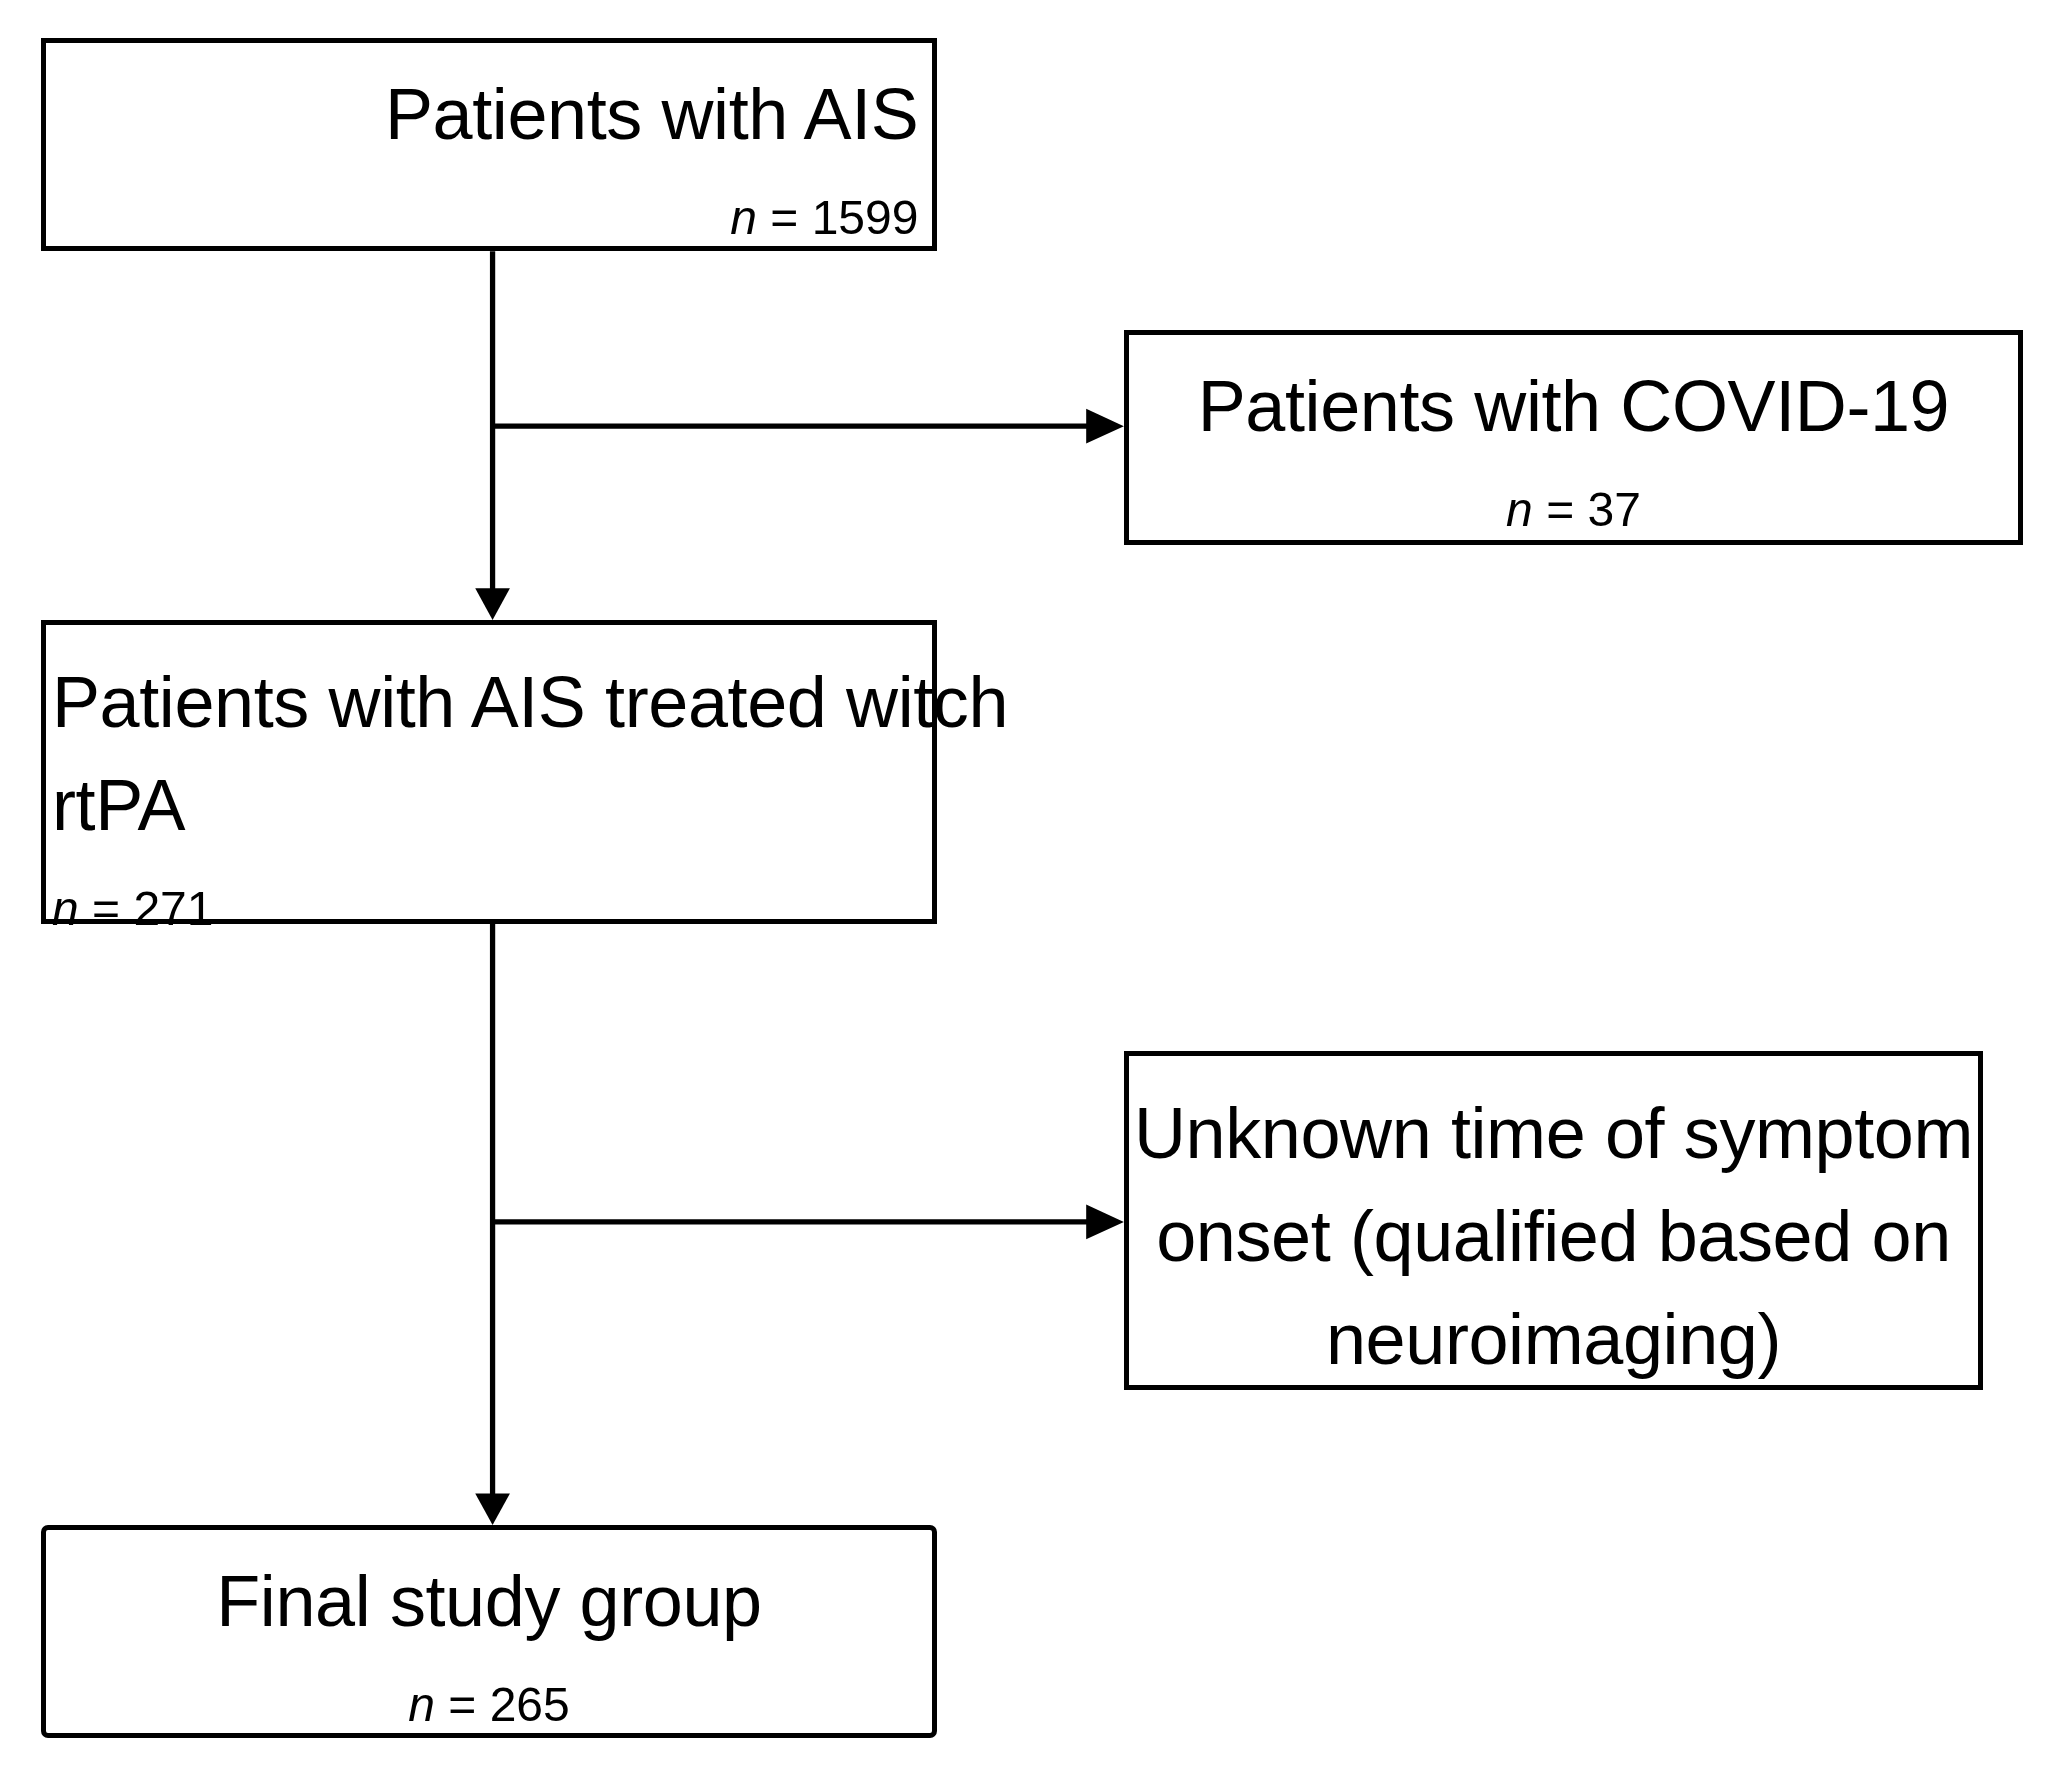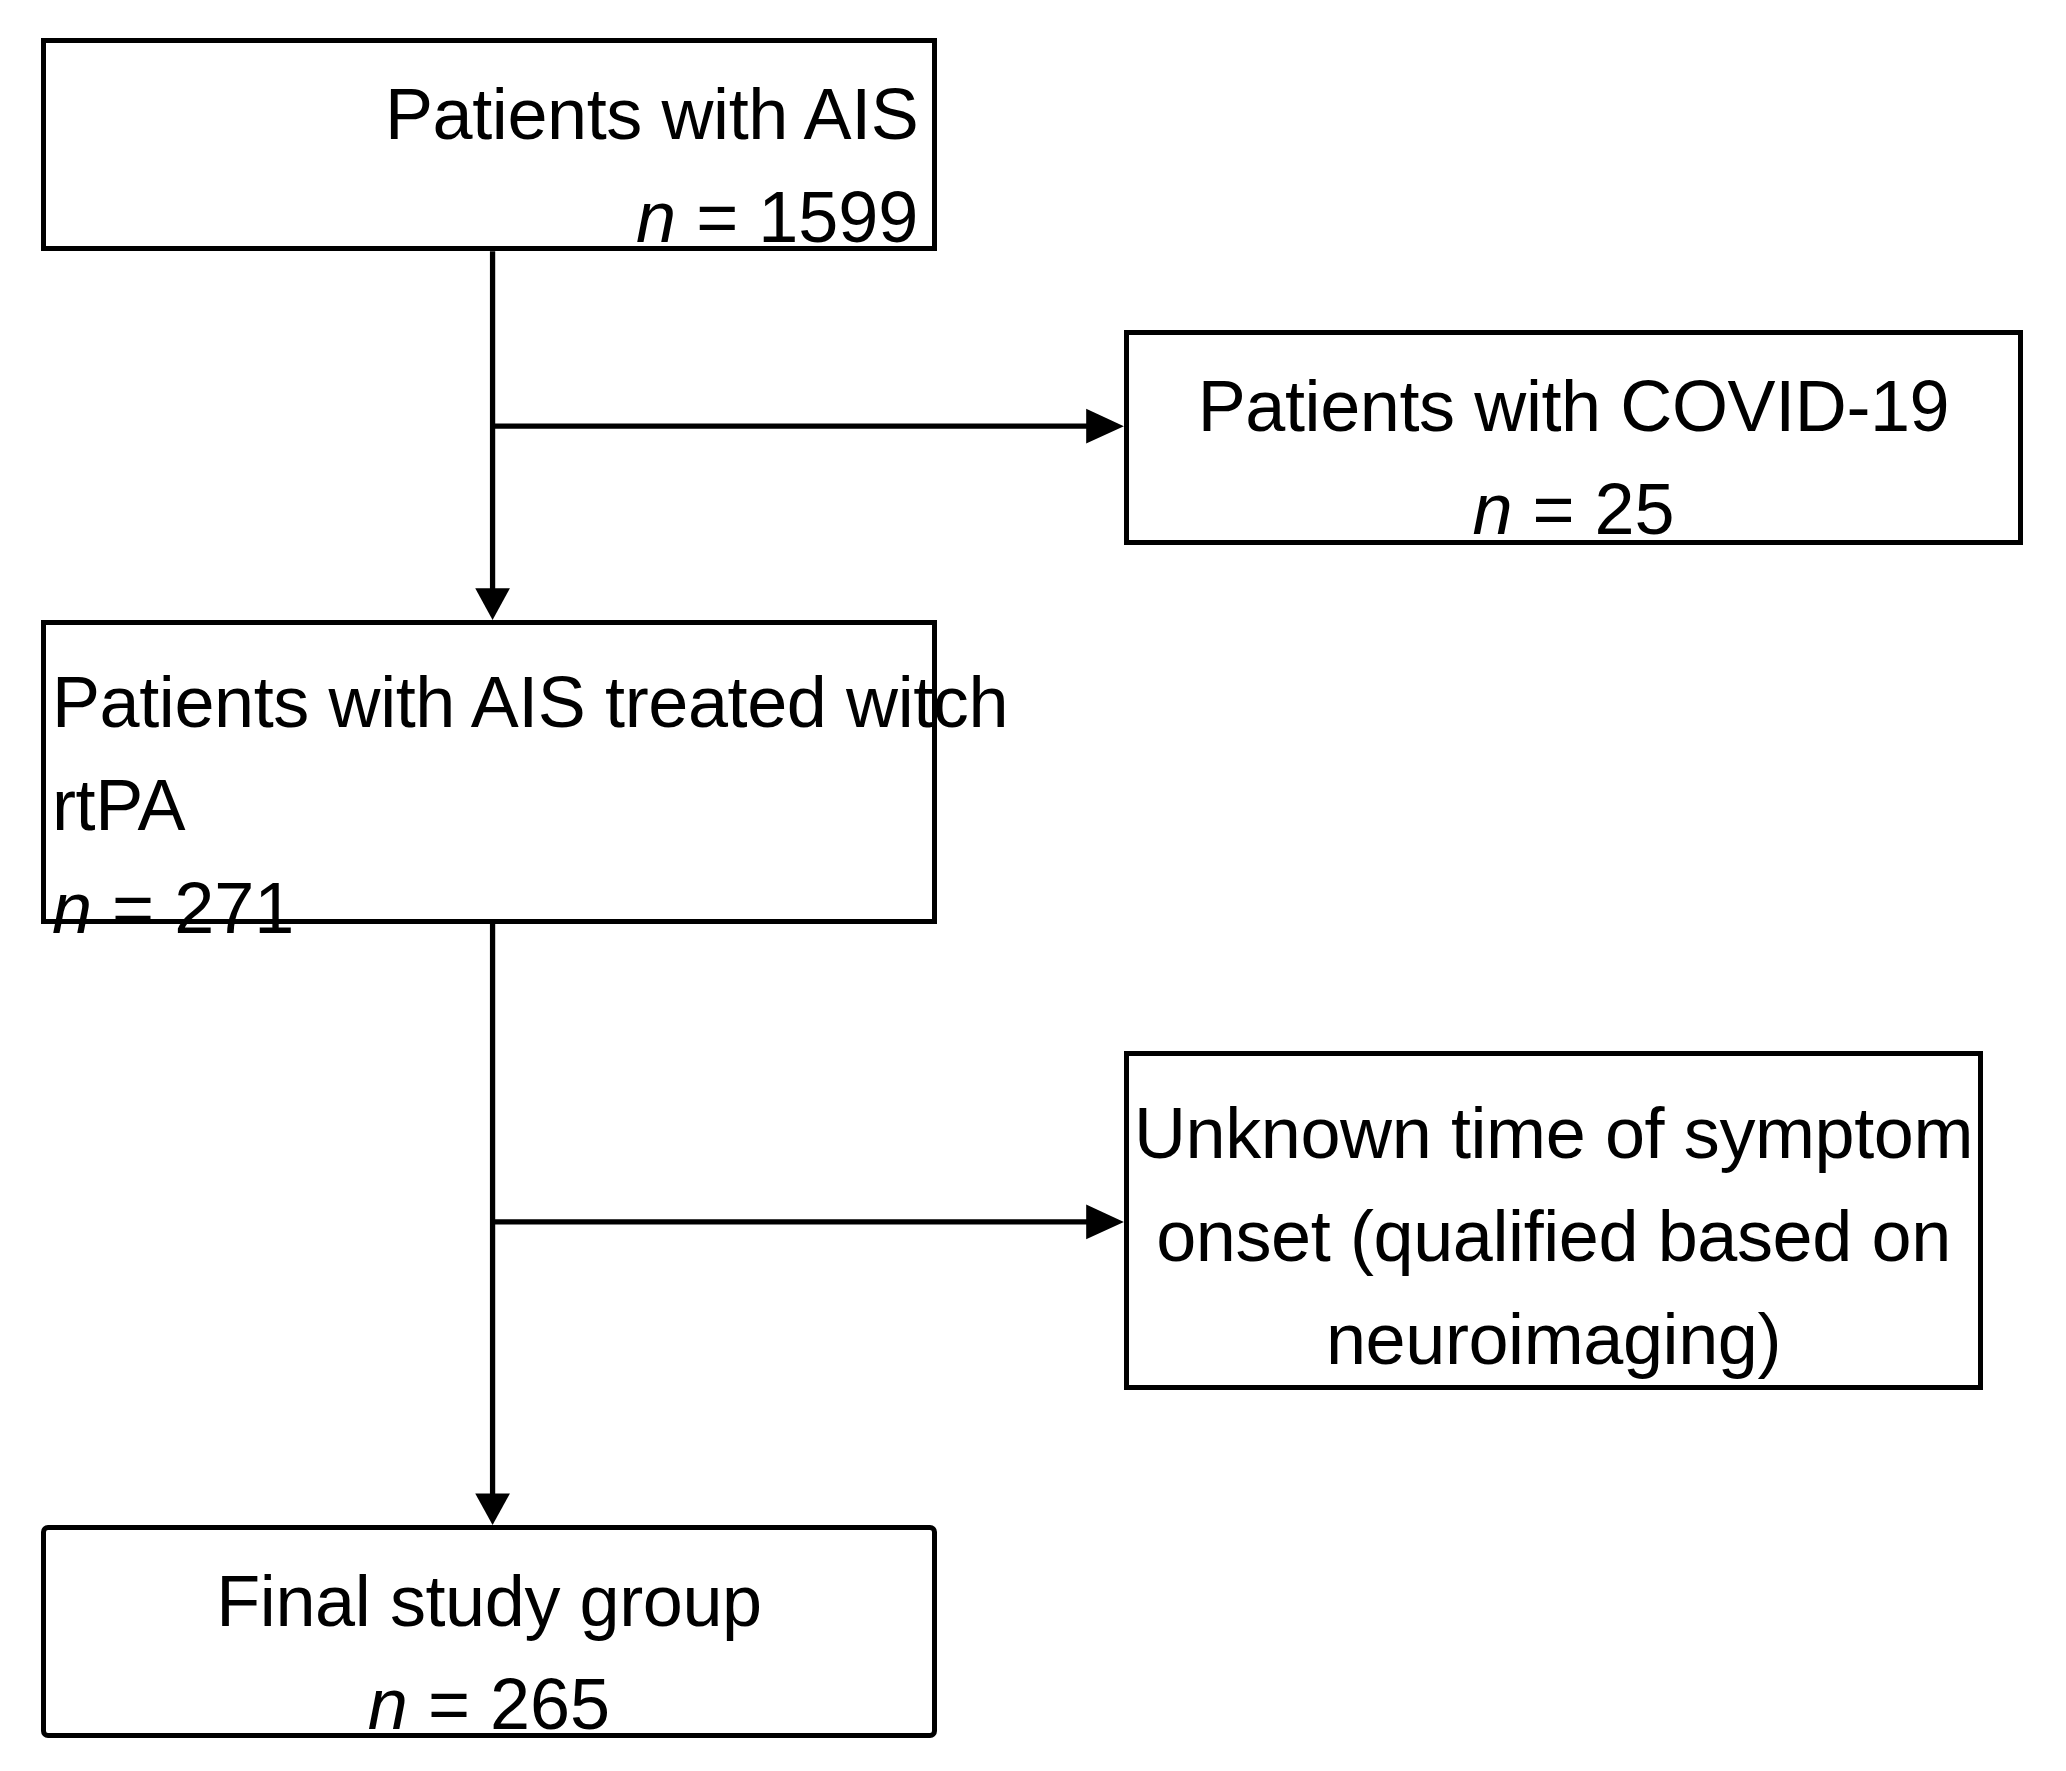--- a/index.html
+++ b/index.html
@@ -41,21 +41,21 @@
   }
   .node .line {
     font-size: 72px;
     line-height: 103px;
     color: #000000;
     text-align: center;
     white-space: nowrap;
     letter-spacing: -0.4px;
   }
   .node .nline {
-    font-size: 72px;
+    font-size: 48px;
     line-height: 103px;
     color: #000000;
     text-align: center;
     white-space: nowrap;
   }
   .nvar {
     font-style: italic;
   }
 
   
@@ -97,21 +97,21 @@
       <span>=</span>
       <span>1599</span>
     </div>
   </div>
 
   <div class="node" id="node-covid">
     <div class="line">Patients with COVID-19</div>
     <div class="nline">
       <span class="nvar">n</span>
       <span>=</span>
-      <span>25</span>
+      <span>37</span>
     </div>
   </div>
 
   <div class="node" id="node-rtpa">
     <div class="line">Patients with AIS treated witch</div>
     <div class="line">rtPA</div>
     <div class="nline">
       <span class="nvar">n</span>
       <span>=</span>
       <span>271</span>

